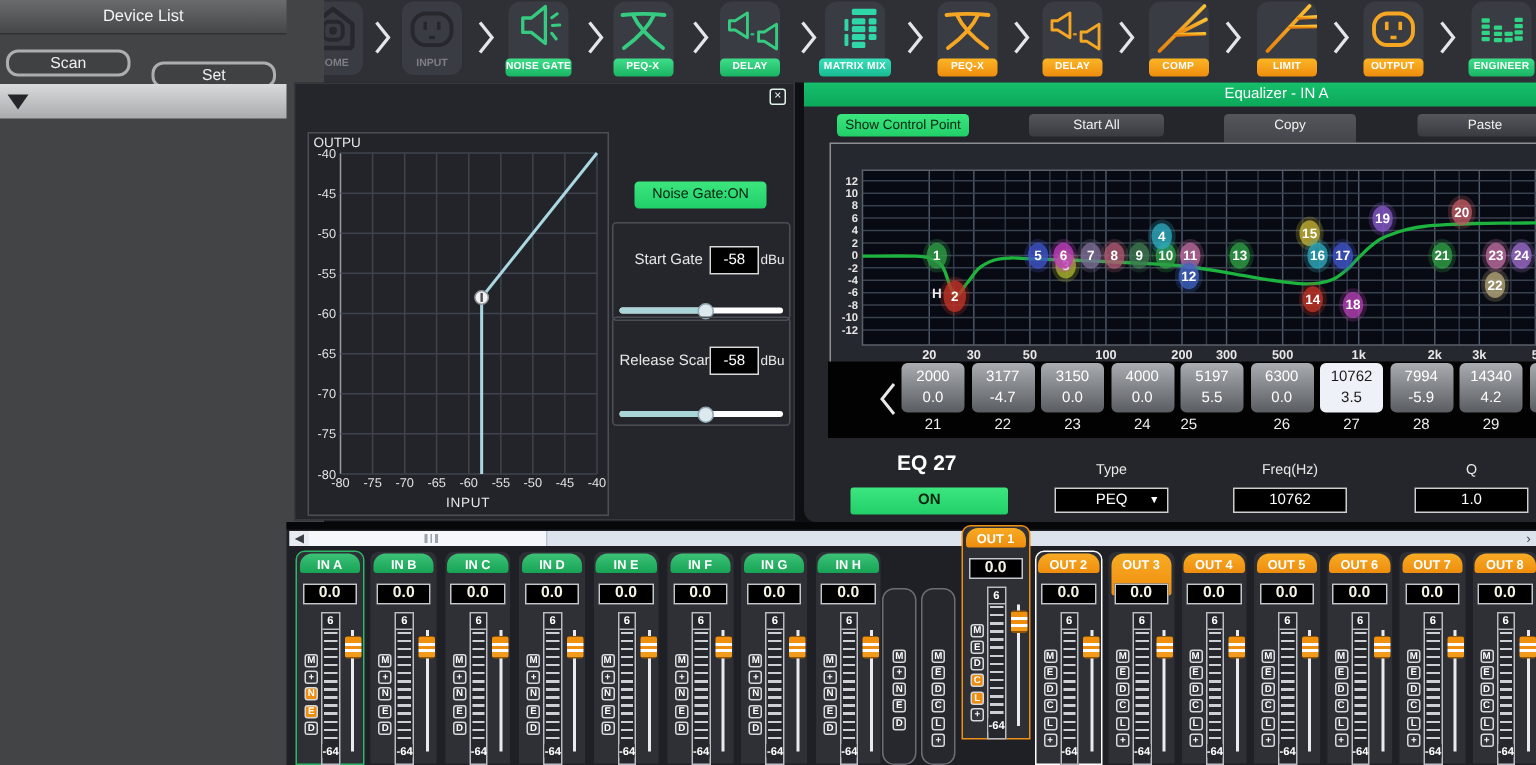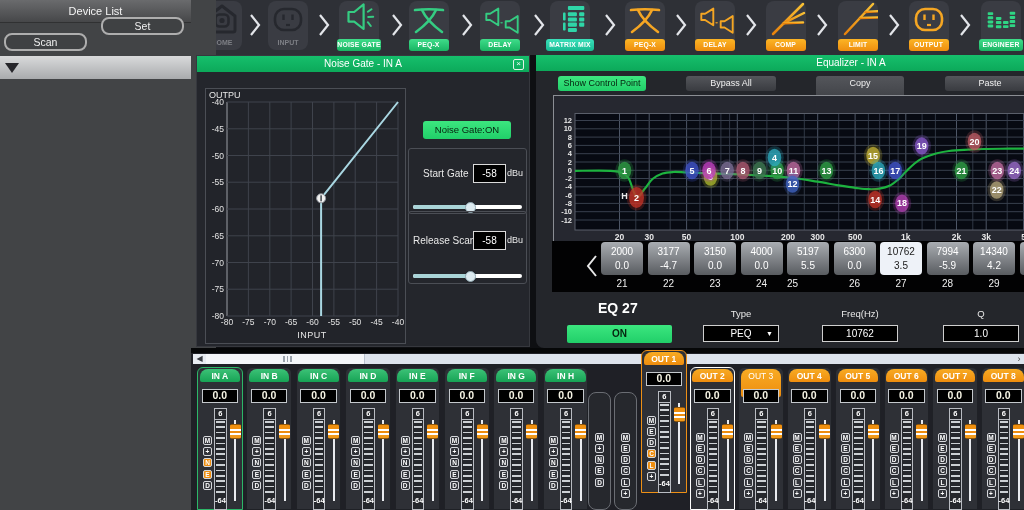--- a/index.html
+++ b/index.html
@@ -173,28 +173,27 @@
       <rect x="28.7" y="15.0" width="5.5" height="2.9" rx="0.8" fill="#2fd584"></rect>
       <rect x="28.7" y="19.1" width="5.5" height="2.9" rx="0.8" fill="#2fd584"></rect>
       <rect x="28.7" y="23.2" width="5.5" height="2.9" rx="0.8" fill="#2fd584"></rect>
     </svg>
   </div>
 <div style="position:absolute;left:979.0px;top:39px;width:44px;height:12px;background:linear-gradient(180deg,#3fdd8a,#19b463);border-radius:3px;color:#fff;font-size:6.8px;font-weight:bold;text-align:center;line-height:12px;letter-spacing:0.2px">ENGINEER</div>
 
 <div style="position:absolute;left:0;top:0;width:216px;height:510px;background:#424446">
   <div style="position:absolute;left:0;top:0;width:191px;height:22px;background:linear-gradient(180deg,#6a6b6d,#464749);border-bottom:1px solid #303132;color:#f5f5f5;font-size:11px;text-align:center;line-height:22px">Device List</div>
   <div style="position:absolute;left:4px;top:33px;width:79px;height:14px;background:#3f4143;border:2px solid #aeaeae;border-radius:8px;color:#f0f0f0;font-size:10.5px;text-align:center;line-height:14px">Scan</div>
-  <div style="position:absolute;left:101px;top:17px;width:79px;height:14px;background:#3f4143;border:2px solid #aeaeae;border-radius:8px;color:#f0f0f0;font-size:10.5px;text-align:center;line-height:14px">Set</div>
+  <div style="position:absolute;left:101px;top:41px;width:79px;height:14px;background:#3f4143;border:2px solid #aeaeae;border-radius:8px;color:#f0f0f0;font-size:10.5px;text-align:center;line-height:14px">Set</div>
   <div style="position:absolute;left:0;top:56px;width:191px;height:23px;background:linear-gradient(180deg,#d9dadb,#a9abad)">
     <div style="position:absolute;left:5px;top:7px;width:0;height:0;border-left:7px solid transparent;border-right:7px solid transparent;border-top:10px solid #26262a"></div>
   </div>
 </div>
 
 <div style="position:absolute;left:196px;top:55px;width:334px;height:292px;background:#24262c;border:1px solid #36383e;box-sizing:border-box">
-  <div style="position:absolute;left:0;top:0;width:332px;height:16px;background:linear-gradient(180deg,#16bf6c,#0ca95a);color:#fff;font-size:10px;text-align:center;line-height:16px">Noise Gate - IN A</div>
   <div style="position:absolute;right:5px;top:2.5px;width:11px;height:11px;border:1.5px solid #dff3e6;border-radius:2px;box-sizing:border-box;color:#eefcf2;font-size:8px;line-height:8px;text-align:center">×</div>
   <div style="position:absolute;left:8px;top:32px;width:199px;height:254px;background:#22242a;border:1px solid #4b4e55">
       <svg width="199" height="254" viewBox="0 0 199 254" style="position:absolute;left:0;top:0">
 <text x="3" y="9" font-size="9" fill="#e8e8e8">OUTPU</text>
 <line x1="21.0" y1="13" x2="21.0" y2="227" stroke="#9a9da4" stroke-width="1"></line>
         <line x1="42.4" y1="13" x2="42.4" y2="227" stroke="#3f434c" stroke-width="1"></line>
         <line x1="63.8" y1="13" x2="63.8" y2="227" stroke="#3f434c" stroke-width="1"></line>
         <line x1="85.1" y1="13" x2="85.1" y2="227" stroke="#3f434c" stroke-width="1"></line>
         <line x1="106.5" y1="13" x2="106.5" y2="227" stroke="#3f434c" stroke-width="1"></line>
         <line x1="127.9" y1="13" x2="127.9" y2="227" stroke="#3f434c" stroke-width="1"></line>
@@ -249,21 +248,21 @@
     <div style="position:absolute;left:98px;top:23px;font-size:9px;color:#e8e8e8">dBu</div>
     <div style="position:absolute;left:4px;top:62px;width:109px;height:4px;border-radius:2px;background:#fff"></div>
       <div style="position:absolute;left:4px;top:62px;width:58px;height:4px;border-radius:2px;background:#a9d4d8"></div>
       <div style="position:absolute;left:56px;top:58.5px;width:11px;height:11px;border-radius:50%;background:#dceaf0;border:0.5px solid #8fa6b0;box-sizing:border-box"></div>
   </div>
 </div>
 
 <div style="position:absolute;left:536px;top:55px;width:630px;height:293px;background:#24262b;border-radius:0 0 8px 8px">
   <div style="position:absolute;left:0;top:0;width:630px;height:16px;background:linear-gradient(180deg,#16bf6c,#0ca95a);color:#fff;font-size:10px;text-align:center;line-height:16px">Equalizer - IN A</div>
   <div style="position:absolute;left:22px;top:21px;width:88px;height:15px;background:linear-gradient(180deg,#3ce67f,#21cf69);border-radius:3px;color:#06230f;font-size:9px;text-align:center;line-height:15px">Show Control Point</div>
-  <div style="position:absolute;left:150px;top:21px;width:90px;height:15px;background:linear-gradient(180deg,#54565b,#393b40);border-radius:3px;color:#f0f0f0;font-size:9px;text-align:center;line-height:15px">Bypass All</div>
+  <div style="position:absolute;left:150px;top:21px;width:90px;height:15px;background:linear-gradient(180deg,#54565b,#393b40);border-radius:3px;color:#f0f0f0;font-size:9px;text-align:center;line-height:15px">Start All</div>
   <div style="position:absolute;left:280px;top:21px;width:88px;height:31px;background:linear-gradient(180deg,#54565b,#393b40);border-radius:3px;color:#f0f0f0;font-size:9px;text-align:center;line-height:15px">Copy</div>
   <div style="position:absolute;left:409px;top:21px;width:90px;height:15px;background:linear-gradient(180deg,#54565b,#393b40);border-radius:3px;color:#f0f0f0;font-size:9px;text-align:center;line-height:15px">Paste</div>
   <div style="position:absolute;left:17px;top:39.5px;width:612px;height:148.5px;background:#262830;border:1px solid #8b8e94;box-sizing:border-box">
       <svg width="620" height="147" viewBox="0 0 620 147" style="position:absolute;left:0;top:0">
 <rect x="21" y="17.5" width="598" height="116.5" fill="#070a12"></rect>
         <line x1="65.5" y1="17.5" x2="65.5" y2="134" stroke="#4d5666" stroke-width="1"></line>
         <line x1="81.8" y1="17.5" x2="81.8" y2="134" stroke="#303745" stroke-width="1"></line>
         <line x1="95.2" y1="17.5" x2="95.2" y2="134" stroke="#4d5666" stroke-width="1"></line>
         <line x1="116.2" y1="17.5" x2="116.2" y2="134" stroke="#303745" stroke-width="1"></line>
         <line x1="132.6" y1="17.5" x2="132.6" y2="134" stroke="#4d5666" stroke-width="1"></line>
@@ -606,21 +605,21 @@
     <div style="position:absolute;left:36.2px;top:52px;width:2px;height:81px;background:#e9ebef"></div>
     <div style="position:absolute;left:31.5px;top:56px;width:11px;height:15px;border-radius:2px;background:linear-gradient(to bottom,#8f5608 0 1px,#f0900f 1px 4.5px,#ffffff 4.5px 6.5px,#ee8d0e 6.5px 9px,#ffffff 9px 11px,#f29a1b 11px 14px,#8f5608 14px 15px)"></div>
     <div style="position:absolute;left:5px;top:64.5px;width:9px;height:9px;background:#33353b;border:1px solid #d6d8dc;border-radius:2px;box-sizing:border-box;color:#fff;font-size:6.5px;font-weight:bold;text-align:center;line-height:7px">M</div>
     <div style="position:absolute;left:5px;top:75.8px;width:9px;height:9px;background:#33353b;border:1px solid #d6d8dc;border-radius:2px;box-sizing:border-box;color:#fff;font-size:6.5px;font-weight:bold;text-align:center;line-height:7px">E</div>
     <div style="position:absolute;left:5px;top:87.1px;width:9px;height:9px;background:#33353b;border:1px solid #d6d8dc;border-radius:2px;box-sizing:border-box;color:#fff;font-size:6.5px;font-weight:bold;text-align:center;line-height:7px">D</div>
     <div style="position:absolute;left:5px;top:98.4px;width:9px;height:9px;background:#33353b;border:1px solid #d6d8dc;border-radius:2px;box-sizing:border-box;color:#fff;font-size:6.5px;font-weight:bold;text-align:center;line-height:7px">C</div>
     <div style="position:absolute;left:5px;top:109.7px;width:9px;height:9px;background:#33353b;border:1px solid #d6d8dc;border-radius:2px;box-sizing:border-box;color:#fff;font-size:6.5px;font-weight:bold;text-align:center;line-height:7px">L</div>
     <div style="position:absolute;left:5px;top:121.0px;width:9px;height:9px;background:#33353b;border:1px solid #d6d8dc;border-radius:2px;box-sizing:border-box;color:#fff;font-size:6.5px;font-weight:bold;text-align:center;line-height:7px">+</div>
   </div>
 <div style="position:absolute;left:738.0px;top:367px;width:45.5px;height:143px;background:#2e3036;border:1px solid #1f2126;border-radius:6px 6px 0 0;box-sizing:border-box">
-    <div style="position:absolute;left:1.5px;top:1px;width:40.5px;height:28px;background:linear-gradient(180deg,#f8ab24,#ee8d0e);border-radius:8px 8px 2px 2px;color:#fff;font-size:8.5px;font-weight:normal;text-align:center;line-height:15px">OUT 3</div>
+    <div style="position:absolute;left:1.5px;top:1px;width:40.5px;height:28px;background:linear-gradient(180deg,#f8ab24,#ee8d0e);border-radius:8px 8px 2px 2px;color:#fff;font-size:8.5px;font-weight:bold;text-align:center;line-height:15px">OUT 3</div>
     <div style="position:absolute;left:3.5px;top:21px;width:36.5px;height:14px;background:#000;border:1.5px solid #c4c8cc;box-sizing:border-box;color:#f6f4e4;font-size:10.5px;font-weight:bold;text-align:center;line-height:11px">0.0</div>
     <div style="position:absolute;left:16px;top:40px;width:12.5px;height:102px;background:#25272c;border:1px solid #b9bcc2;box-sizing:border-box">
       <div style="position:absolute;left:0;top:0;width:100%;height:10.5px;text-align:center;font-size:7.5px;font-weight:bold;color:#fff;border-bottom:1px solid #b9bcc2;box-sizing:border-box">6</div>
       <div style="position:absolute;left:1px;top:12px;width:8.5px;height:75px;background:repeating-linear-gradient(to bottom,#ccd0d4 0px,#ccd0d4 1.6px,transparent 1.6px,transparent 5.4px)"></div>
       <div style="position:absolute;left:0;bottom:4px;width:100%;text-align:center;font-size:7.5px;font-weight:bold;color:#fff;background:#25272c">-64</div>
     </div>
     <div style="position:absolute;left:36.2px;top:52px;width:2px;height:81px;background:#e9ebef"></div>
     <div style="position:absolute;left:31.5px;top:56px;width:11px;height:15px;border-radius:2px;background:linear-gradient(to bottom,#8f5608 0 1px,#f0900f 1px 4.5px,#ffffff 4.5px 6.5px,#ee8d0e 6.5px 9px,#ffffff 9px 11px,#f29a1b 11px 14px,#8f5608 14px 15px)"></div>
     <div style="position:absolute;left:5px;top:64.5px;width:9px;height:9px;background:#33353b;border:1px solid #d6d8dc;border-radius:2px;box-sizing:border-box;color:#fff;font-size:6.5px;font-weight:bold;text-align:center;line-height:7px">M</div>
     <div style="position:absolute;left:5px;top:75.8px;width:9px;height:9px;background:#33353b;border:1px solid #d6d8dc;border-radius:2px;box-sizing:border-box;color:#fff;font-size:6.5px;font-weight:bold;text-align:center;line-height:7px">E</div>

